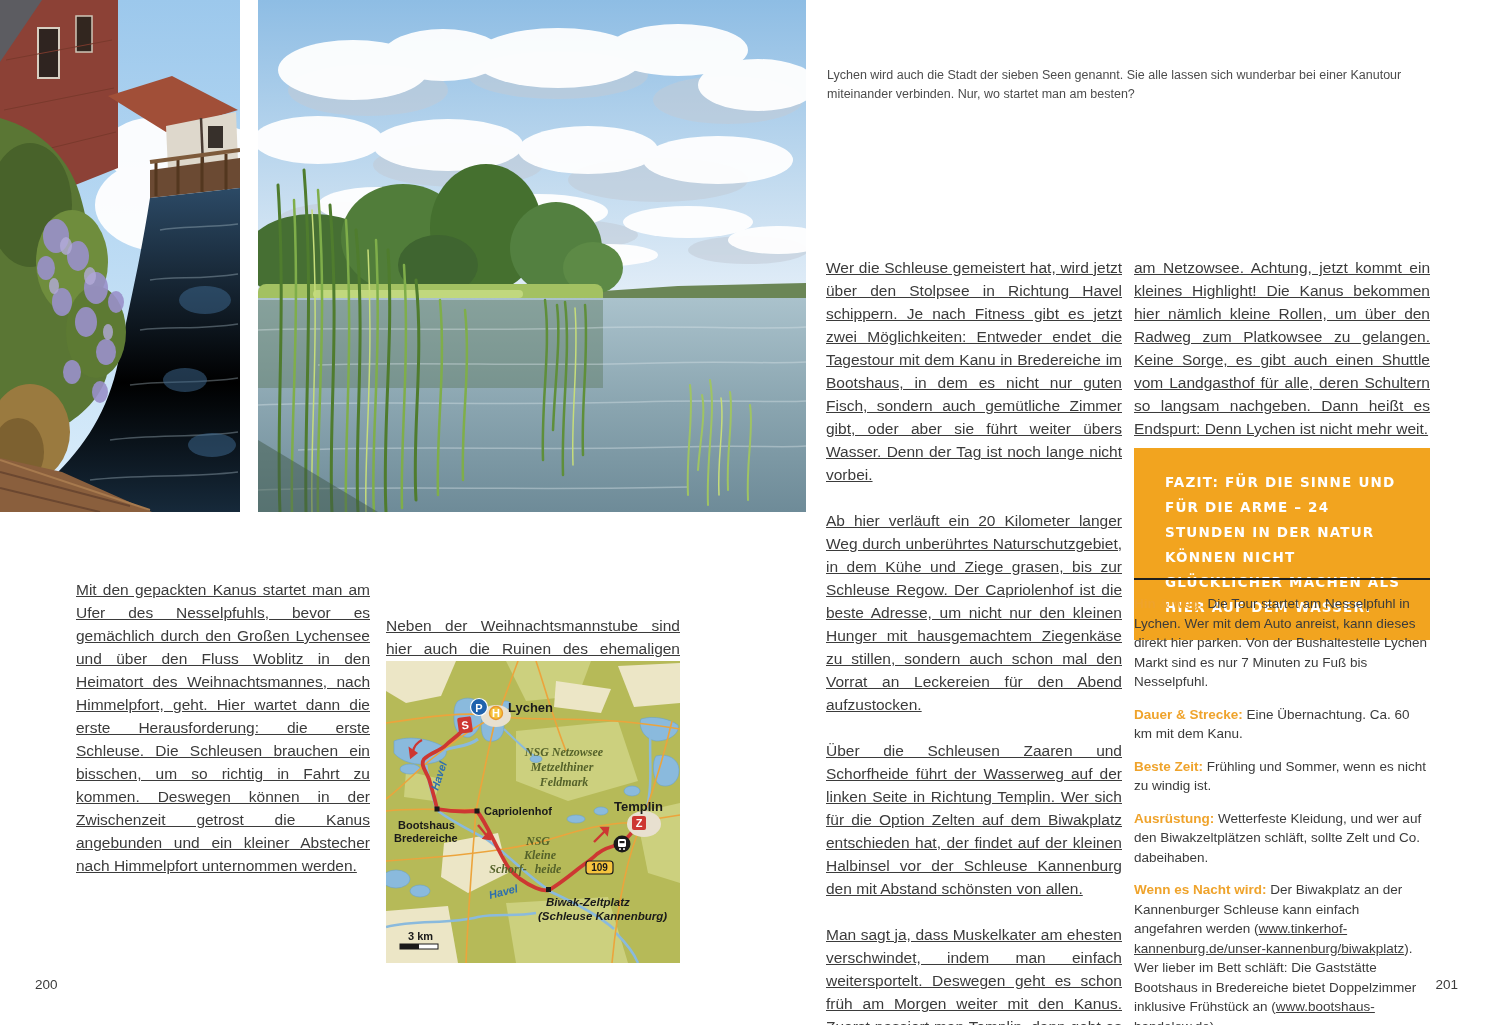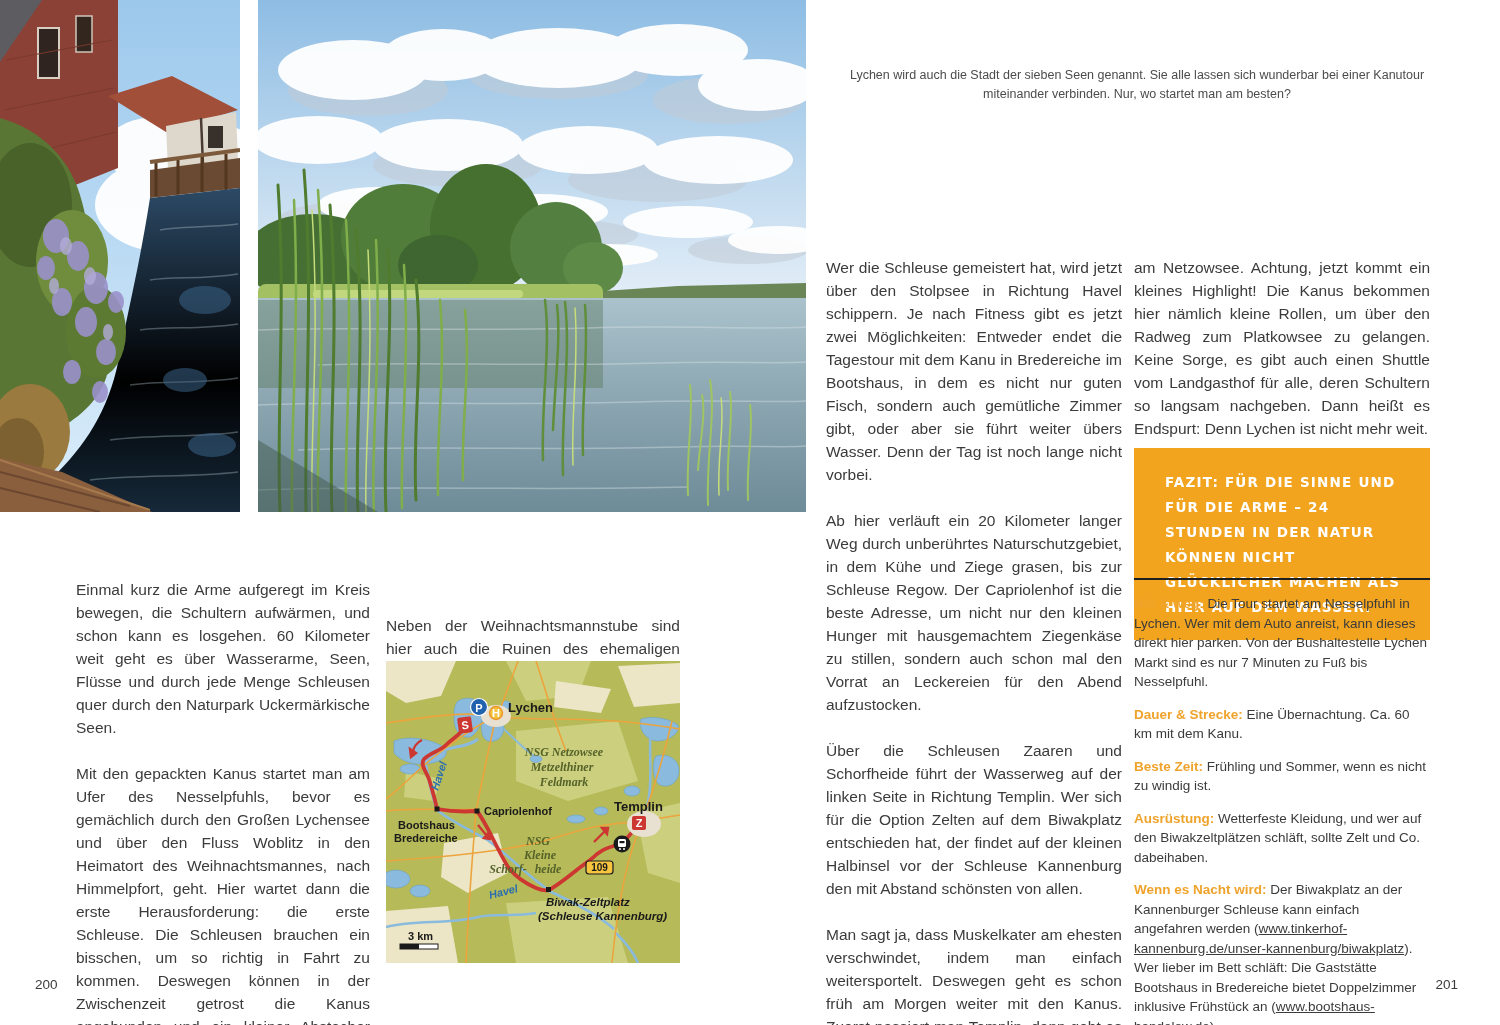--- a/index.html
+++ b/index.html
@@ -5,28 +5,28 @@
   html,body{margin:0;padding:0;background:#ffffff;}
   body{font-family:"Liberation Sans",sans-serif;color:#3b3b3b;}
   .spread{position:relative;width:1500px;height:1025px;background:#fff;overflow:hidden;}
 
   .photo{position:absolute;overflow:hidden;}
   #photo-left{left:0;top:0;width:240px;height:512px;}
   #photo-main{left:258px;top:0;width:548px;height:512px;}
   .photo svg{display:block;width:100%;height:100%;}
 
   .body-text{font-size:15.5px;line-height:23px;text-align:justify;color:#3b3b3b;}
-  .body-text p{margin:0 0 23px 0;}
+  .body-text p{margin:0 0 23px 0;text-decoration:underline;}
   #lcol1{position:absolute;left:76px;top:578px;width:294px;}
   #lcol2{position:absolute;left:386px;top:578px;width:294px;margin-top:36px;}
   #map-block{position:absolute;left:386px;top:661px;width:294px;height:302px;}
   #map-block svg{display:block;width:294px;height:302px;}
 
   #caption{position:absolute;left:827px;top:66px;width:620px;
-           font-size:12.5px;line-height:19px;color:#4c4c4c;text-align:center;}
+           font-size:12.5px;line-height:19px;color:#4c4c4c;text-align:left;}
 
   #rcol1{position:absolute;left:826px;top:256px;width:296px;}
   #rcol2{position:absolute;left:1134px;top:256px;width:296px;}
 
   #fazit-box{position:absolute;left:1134px;top:448px;width:296px;box-sizing:border-box;
              background:#F2A41F;padding:22px 18px 20px 18px;min-height:120px;}
   #fazit-box .fazit-text{color:#ffffff;font-weight:700;font-size:13.5px;line-height:25px;
              letter-spacing:1.2px;text-transform:uppercase;
              font-family:"DejaVu Sans","Liberation Sans",sans-serif;margin-left:13px;}
 
@@ -260,21 +260,20 @@
             <path d="M108,512 C106,450 116,370 110,250"></path>
           <path d="M315,465 C313,410 321,360 317,308"></path>
             <path d="M461,495 C459,455 467,425 463,398"></path>
         </g>
       </g>
       <polygon points="0,512 120,512 0,440" fill="#3f5a4a" opacity="0.5"></polygon>
     </svg>
   </div>
 
   <div id="lcol1" class="body-text">
-    <p>Einmal kurz die Arme aufgeregt im Kreis bewegen, die Schultern aufwärmen, und schon kann es losgehen. 60 Kilometer weit geht es über Wasserarme, Seen, Flüsse und durch jede Menge Schleusen quer durch den Naturpark Uckermärkische Seen.</p>
     <p>Mit den gepackten Kanus startet man am Ufer des Nesselpfuhls, bevor es gemächlich durch den Großen Lychensee und über den Fluss Woblitz in den Heimatort des Weihnachtsmannes, nach Himmelpfort, geht. Hier wartet dann die erste Herausforderung: die erste Schleuse. Die Schleusen brauchen ein bisschen, um so richtig in Fahrt zu kommen. Deswegen können in der Zwischenzeit getrost die Kanus angebunden und ein kleiner Abstecher nach Himmelpfort unternommen werden.</p>
   </div>
   <div id="lcol2" class="body-text">
     <p>Neben der Weihnachtsmannstube sind hier auch die Ruinen des ehemaligen Zisterzienserklosters sehenswert.</p>
   </div>
 
   <div id="map-block">
     <svg viewBox="0 0 294 302">
       <rect x="0" y="0" width="294" height="302" fill="#b6ba58"></rect>
 

